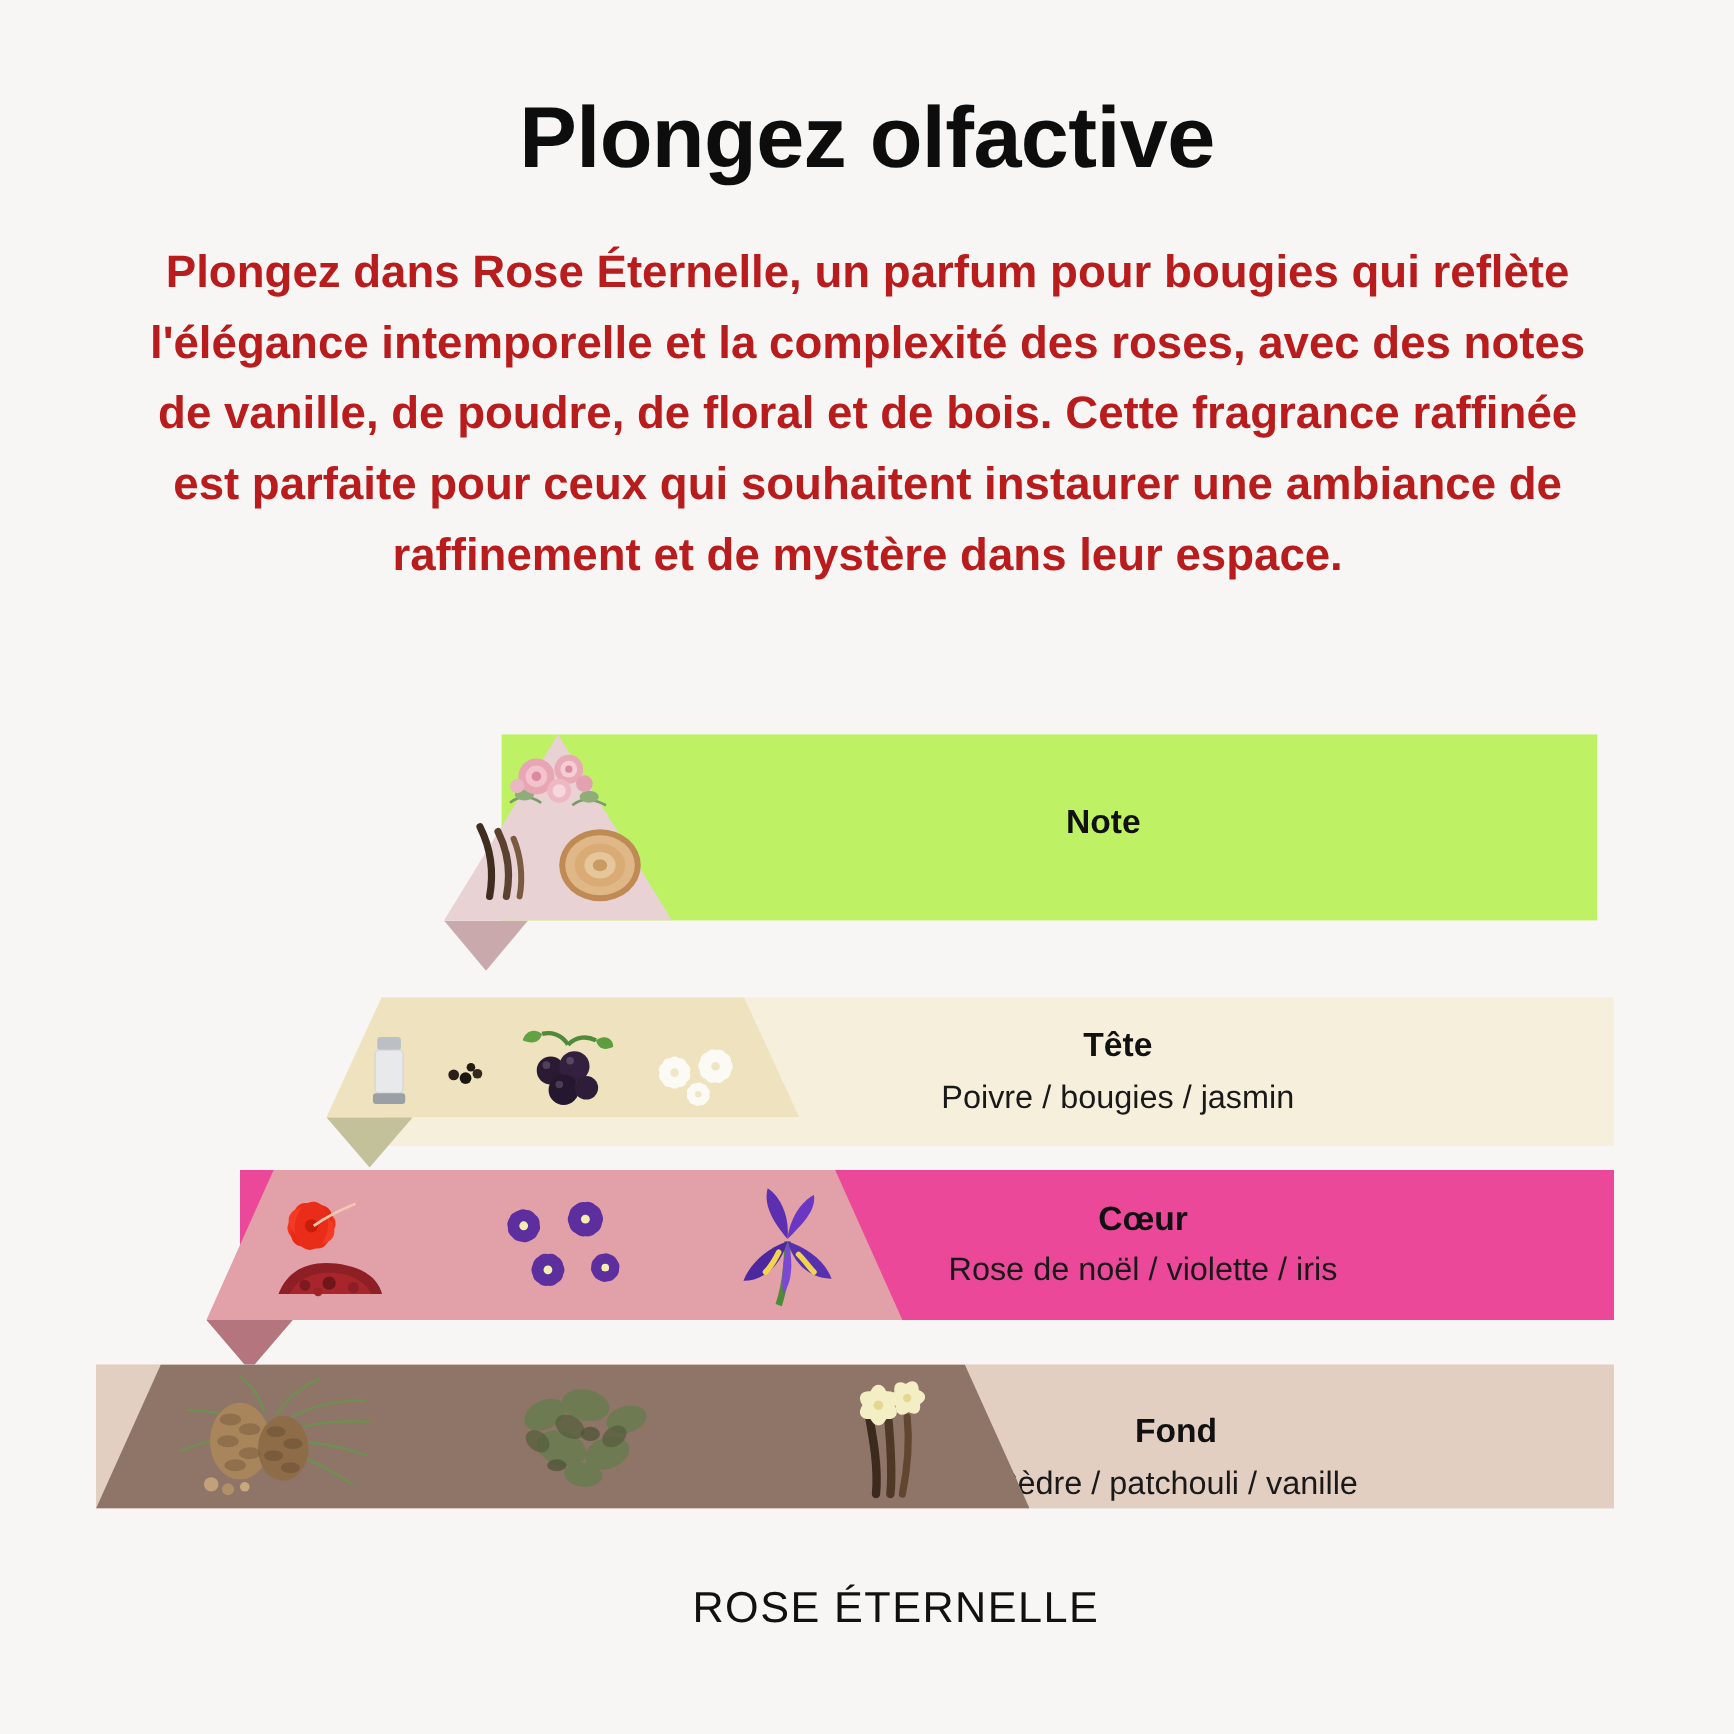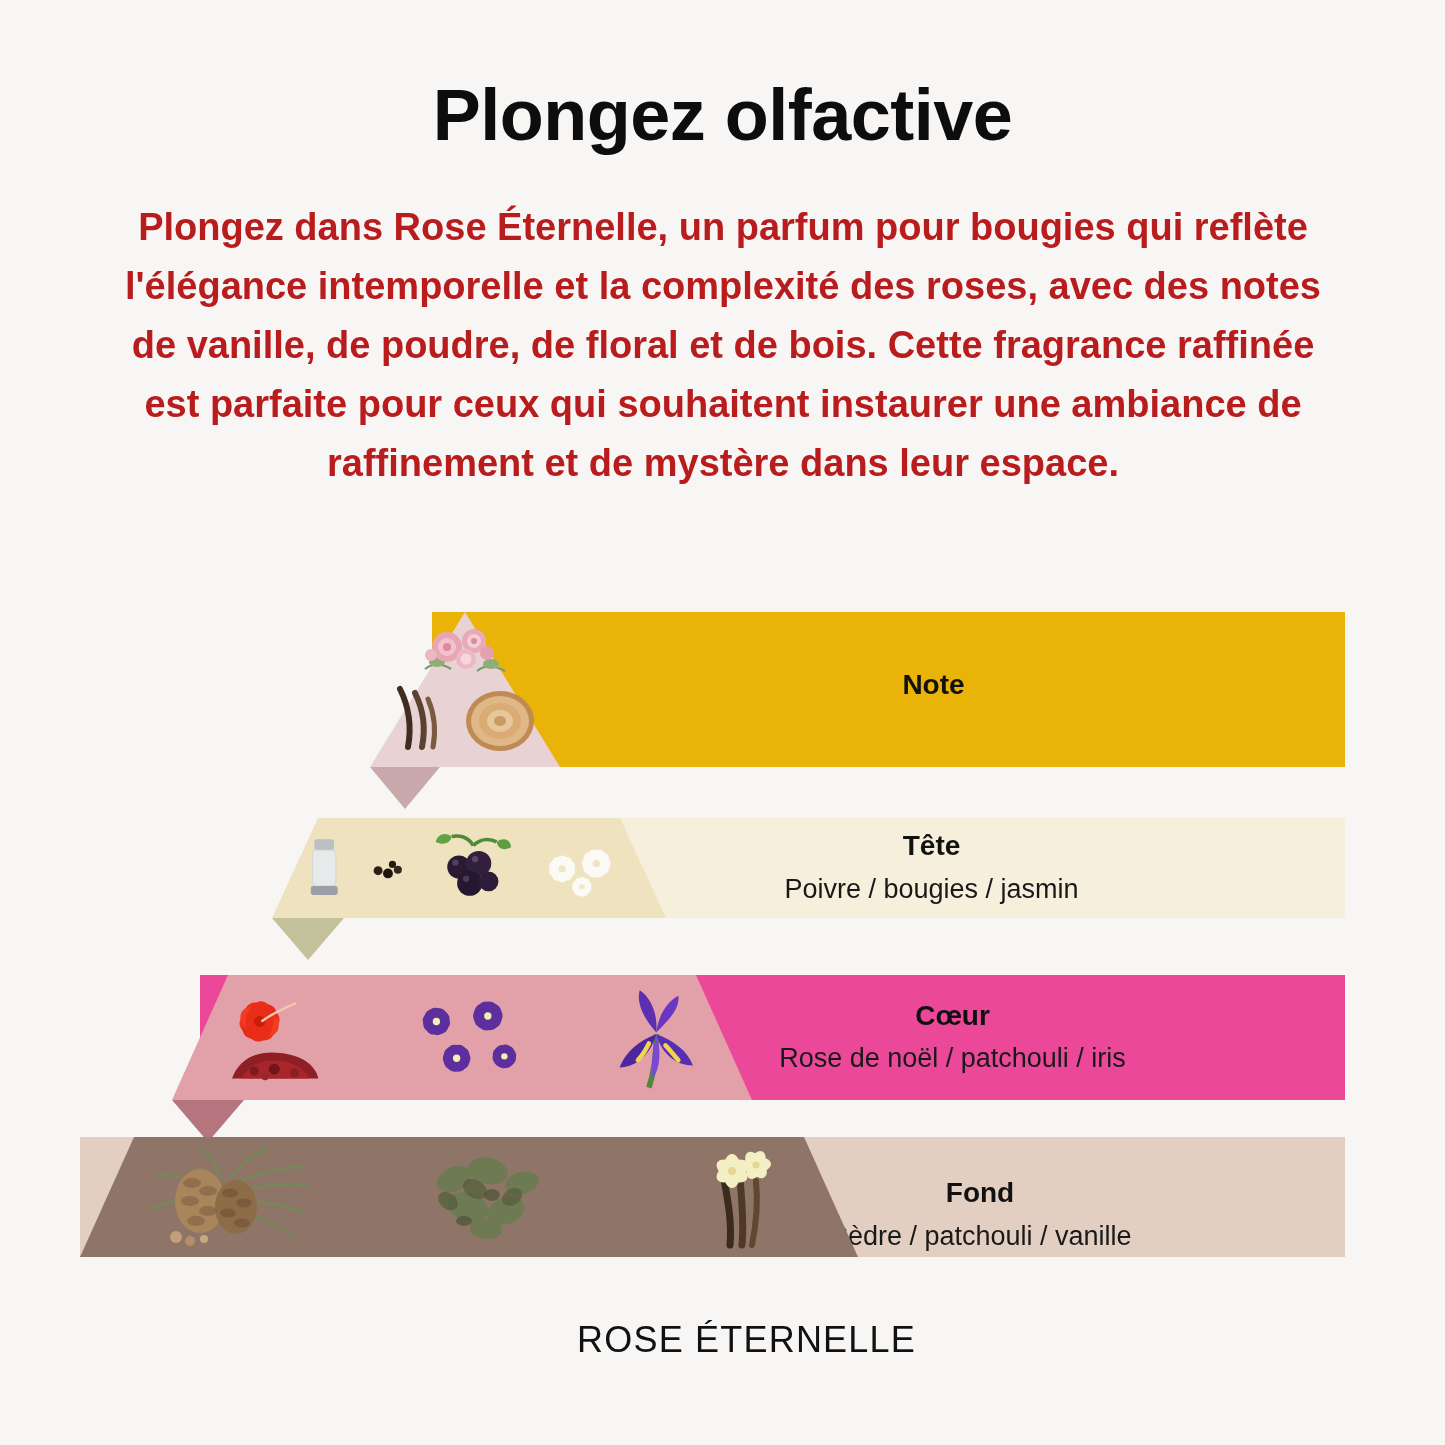--- a/index.html
+++ b/index.html
@@ -143,21 +143,21 @@
 <div class="page">
 
   <div class="title">Plongez olfactive</div>
 
   <div class="intro">Plongez dans Rose Éternelle, un parfum pour bougies qui reflète l'élégance intemporelle et la complexité des roses, avec des notes de vanille, de poudre, de floral et de bois. Cette fragrance raffinée est parfaite pour ceux qui souhaitent instaurer une ambiance de raffinement et de mystère dans leur espace.</div>
 
   <div class="pyramid">
 
     <div class="tier" style="top:0px; height:155px;">
 
-      <div class="band" style="left:432px; width:913px; background:#eab308;">
+      <div class="band" style="left:418px; width:913px; background:#bef264;">
         <div style="margin-left:90px; text-align:center;">
           <div class="band-title">Note</div>
         </div>
       </div>
 
       <div class="slice" style="left:370px; width:190px;">
         <svg class="slice-shape" viewBox="0 0 190 155" preserveAspectRatio="none" aria-hidden="true">
           <polygon points="95,0 190,155 0,155" fill="#e8d2d4"></polygon>
         </svg>
       </div>
@@ -197,21 +197,21 @@
             <ellipse cx="118" cy="40" rx="34" ry="30" fill="#c08a55"></ellipse>
             <ellipse cx="118" cy="40" rx="29" ry="25" fill="#e0b887"></ellipse>
             <ellipse cx="118" cy="40" rx="21" ry="18" fill="#d8a86f" opacity="0.8"></ellipse>
             <ellipse cx="118" cy="40" rx="13" ry="11" fill="#e6c79b"></ellipse>
             <ellipse cx="118" cy="40" rx="6" ry="5" fill="#c99b62"></ellipse>
           </g>
         </svg>
       </div>
     </div>
 
-    <div class="tier" style="top:206px; height:100px;">
+    <div class="tier" style="top:219px; height:124px;">
 
       <div class="band" style="left:318px; width:1027px; background:#f5efdc;">
         <div style="margin-left:200px; text-align:center;">
           <div class="band-title">Tête</div>
           <div class="band-notes">Poivre / bougies / jasmin</div>
         </div>
       </div>
 
       <div class="slice" style="left:272px; width:394px;">
         <svg class="slice-shape" viewBox="0 0 394 100" preserveAspectRatio="none" aria-hidden="true">
@@ -282,21 +282,21 @@
           <circle cx="50" cy="54" r="3" fill="#f0e6c8"></circle>
         </svg>
       </div>
     </div>
 
     <div class="tier" style="top:363px; height:125px;">
 
       <div class="band" style="left:200px; width:1145px; background:#ec4899;">
         <div style="margin-left:360px; text-align:center;">
           <div class="band-title">Cœur</div>
-          <div class="band-notes">Rose de noël / patchouli / iris</div>
+          <div class="band-notes">Rose de noël / violette / iris</div>
         </div>
       </div>
 
       <div class="slice" style="left:172px; width:580px;">
         <svg class="slice-shape" viewBox="0 0 580 125" preserveAspectRatio="none" aria-hidden="true">
           <polygon points="56,0 524,0 580,125 0,125" fill="#e2a0a8"></polygon>
         </svg>
       </div>
 
       <svg class="wedge" style="left:172px; top:125px; width:72px; height:42px;" viewBox="0 0 72 42" preserveAspectRatio="none" aria-hidden="true">

